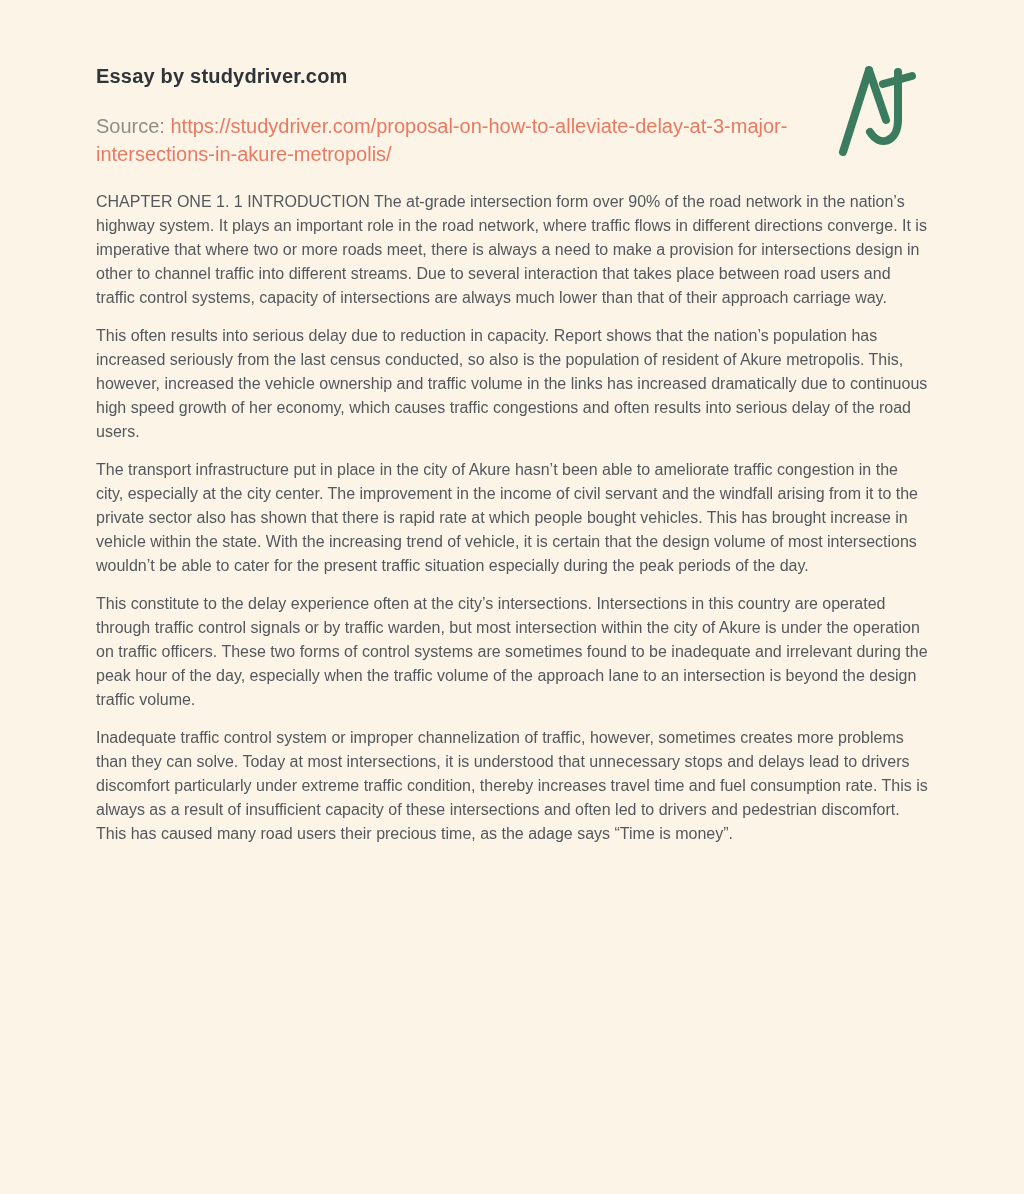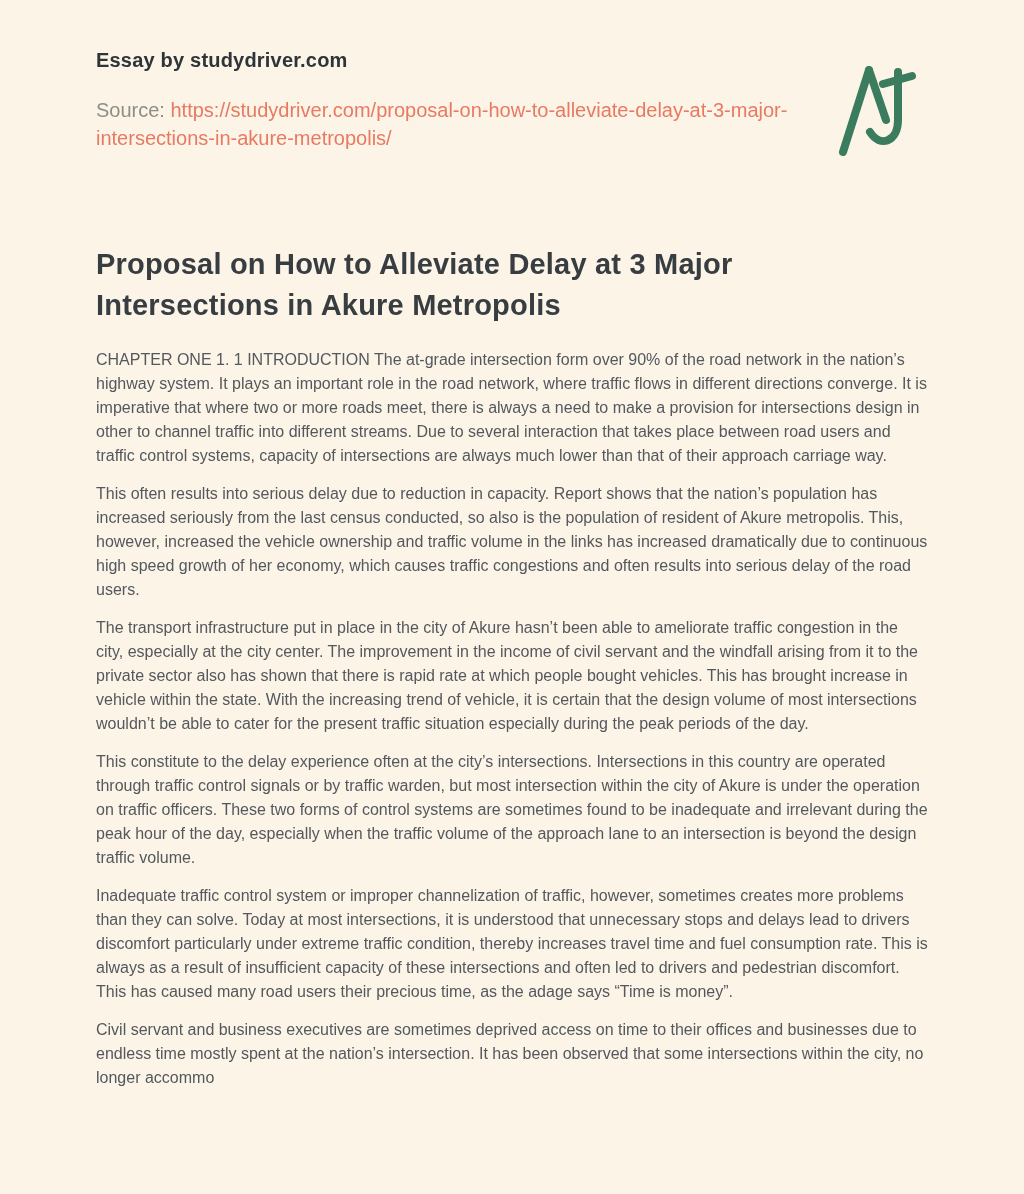--- a/index.html
+++ b/index.html
@@ -3,21 +3,21 @@
 <meta charset="utf-8">
 <style>
   * { margin: 0; padding: 0; box-sizing: border-box; }
   html, body { width: 1024px; height: 1194px; overflow: hidden; }
   body {
     background: #fbf4e7;
     font-family: "Liberation Sans", "DejaVu Sans", sans-serif;
     position: relative;
     color: #54585d;
   }
-  .page { padding: 48px 96px 0 96px; position: relative; height: 100%; }
+  .page { padding: 64px 96px 0 96px; position: relative; height: 100%; }
   .byline {
     font-size: 20px;
     line-height: 24px;
     font-weight: 700;
     color: #2f3439;
     letter-spacing: .2px;
   }
   .logo { position: absolute; top: 64px; right: 108px; width: 78px; height: 92px; }
   .source {
     margin-top: 24px;
@@ -64,24 +64,22 @@
         <path d="M45 20 L74 12"></path>
       </g>
     </svg>
   </div>
 
   <div class="source">
     <span>Source:</span>
     <a href="#">https://studydriver.com/proposal-on-how-to-alleviate-delay-at-3-major-intersections-in-akure-metropolis/</a>
   </div>
 
-  <h1 class="title">Proposal on How to Alleviate Delay at 3 Major Intersections in Akure Metropolis</h1>
 
   <div class="body-text">
     <p>CHAPTER ONE 1. 1 INTRODUCTION The at-grade intersection form over 90% of the road network in the nation’s highway system. It plays an important role in the road network, where traffic flows in different directions converge. It is imperative that where two or more roads meet, there is always a need to make a provision for intersections design in other to channel traffic into different streams. Due to several interaction that takes place between road users and traffic control systems, capacity of intersections are always much lower than that of their approach carriage way.</p>
     <p>This often results into serious delay due to reduction in capacity. Report shows that the nation’s population has increased seriously from the last census conducted, so also is the population of resident of Akure metropolis. This, however, increased the vehicle ownership and traffic volume in the links has increased dramatically due to continuous high speed growth of her economy, which causes traffic congestions and often results into serious delay of the road users.</p>
     <p>The transport infrastructure put in place in the city of Akure hasn’t been able to ameliorate traffic congestion in the city, especially at the city center. The improvement in the income of civil servant and the windfall arising from it to the private sector also has shown that there is rapid rate at which people bought vehicles. This has brought increase in vehicle within the state. With the increasing trend of vehicle, it is certain that the design volume of most intersections wouldn’t be able to cater for the present traffic situation especially during the peak periods of the day.</p>
     <p>This constitute to the delay experience often at the city’s intersections. Intersections in this country are operated through traffic control signals or by traffic warden, but most intersection within the city of Akure is under the operation on traffic officers. These two forms of control systems are sometimes found to be inadequate and irrelevant during the peak hour of the day, especially when the traffic volume of the approach lane to an intersection is beyond the design traffic volume.</p>
     <p>Inadequate traffic control system or improper channelization of traffic, however, sometimes creates more problems than they can solve. Today at most intersections, it is understood that unnecessary stops and delays lead to drivers discomfort particularly under extreme traffic condition, thereby increases travel time and fuel consumption rate. This is always as a result of insufficient capacity of these intersections and often led to drivers and pedestrian discomfort. This has caused many road users their precious time, as the adage says “Time is money”.</p>
-    <p>Civil servant and business executives are sometimes deprived access on time to their offices and businesses due to endless time mostly spent at the nation’s intersection. It has been observed that some intersections within the city, no longer accommo</p>
   </div>
 
 </div>
 
 </body></html>

